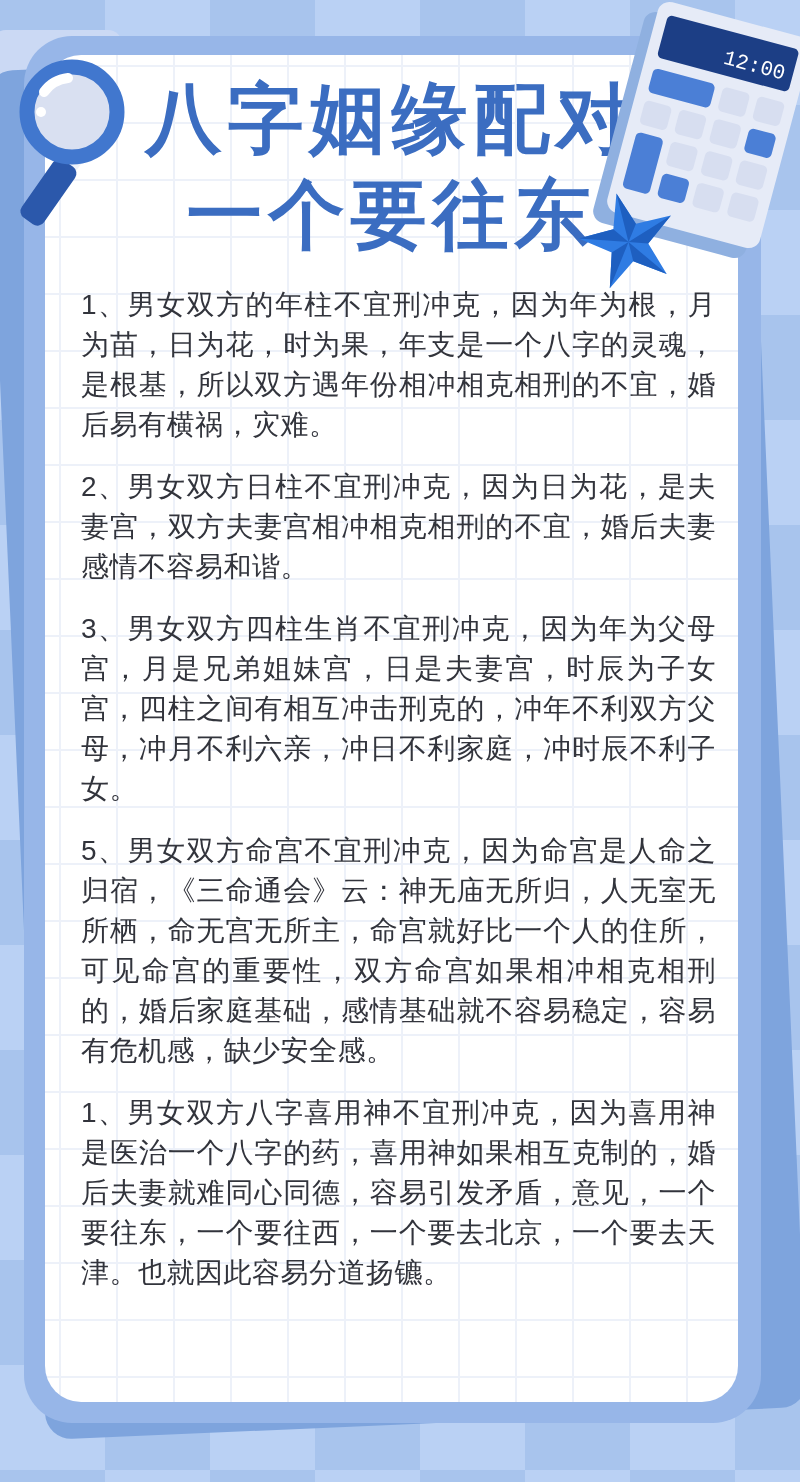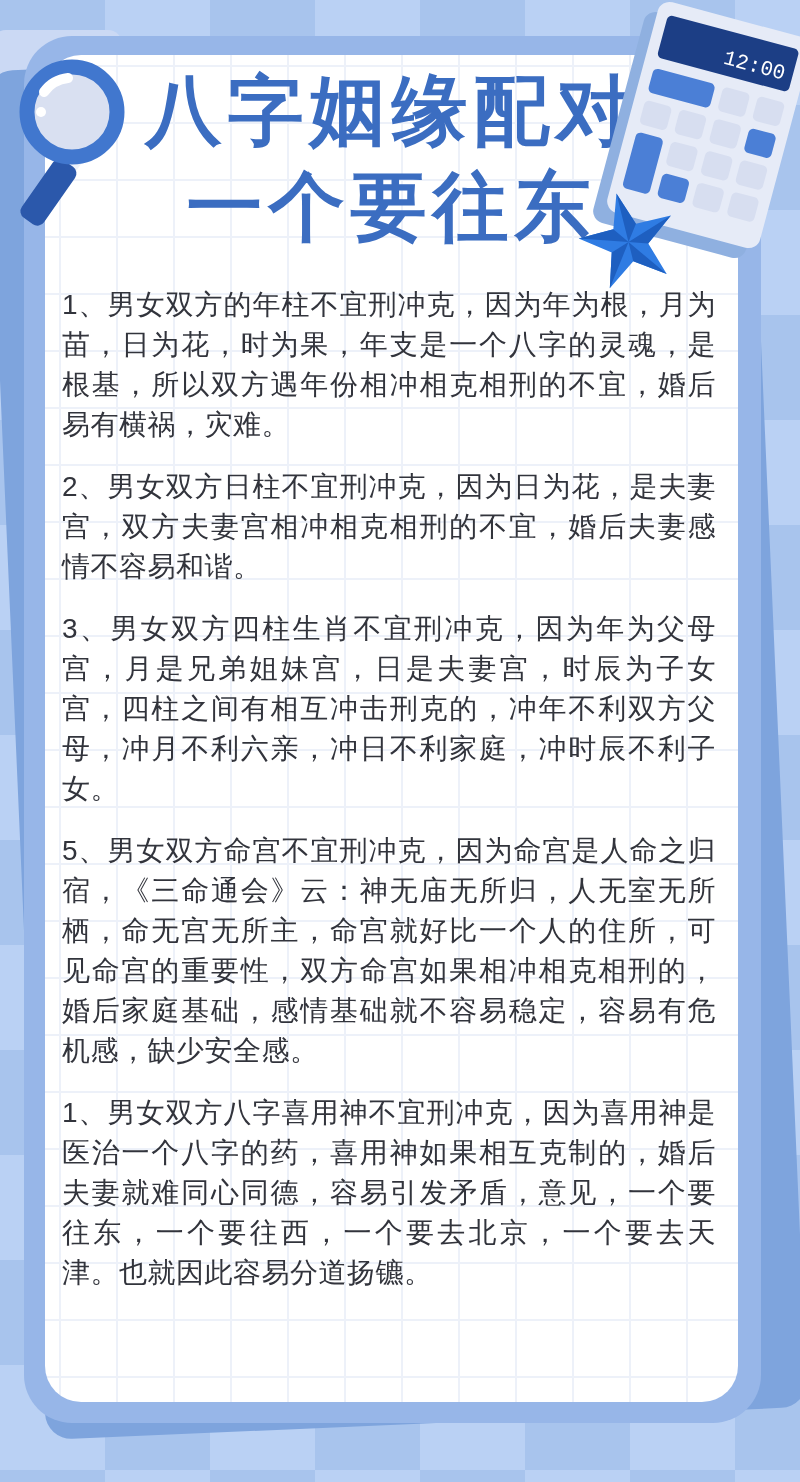--- a/index.html
+++ b/index.html
@@ -28,23 +28,23 @@
     background:#97b6e8;border-radius:48px;z-index:3;
   }
   
   .card{
     position:absolute;left:45px;top:55px;width:693px;height:1347px;
     background:#ffffff;border-radius:36px;z-index:4;overflow:hidden;
     background-image:linear-gradient(#edf1f9 2px,transparent 2px),
                      linear-gradient(90deg,#edf1f9 2px,transparent 2px);
     background-size:57px 57px;background-position:14px 10px;
   }
-  .title{ text-align:center;color:#3b6dc1;font-weight:800;padding-top:8px; }
+  .title{ text-align:center;color:#3b6dc1;font-weight:800;padding-top:16px; }
   .title div{ font-size:76px;line-height:96px;letter-spacing:6px;white-space:nowrap; }
-  .content{ margin-top:30px;padding:0 22px 0 17px; }
+  .content{ margin-top:22px;padding:0 22px 0 36px; }
   .content p{
     margin:0 0 22px 0;font-size:28px;line-height:40px;color:#32343c;
     font-weight:500;text-align:justify;letter-spacing:0.5px;
   }
   
   .magnifier{ position:absolute;left:2px;top:26px;width:135px;height:205px;z-index:6; }
   
   .calc-shadow{
     position:absolute;left:616px;top:26px;width:158px;height:218px;
     background:#8fb0e0;border-radius:12px;transform:rotate(15deg);z-index:5;

